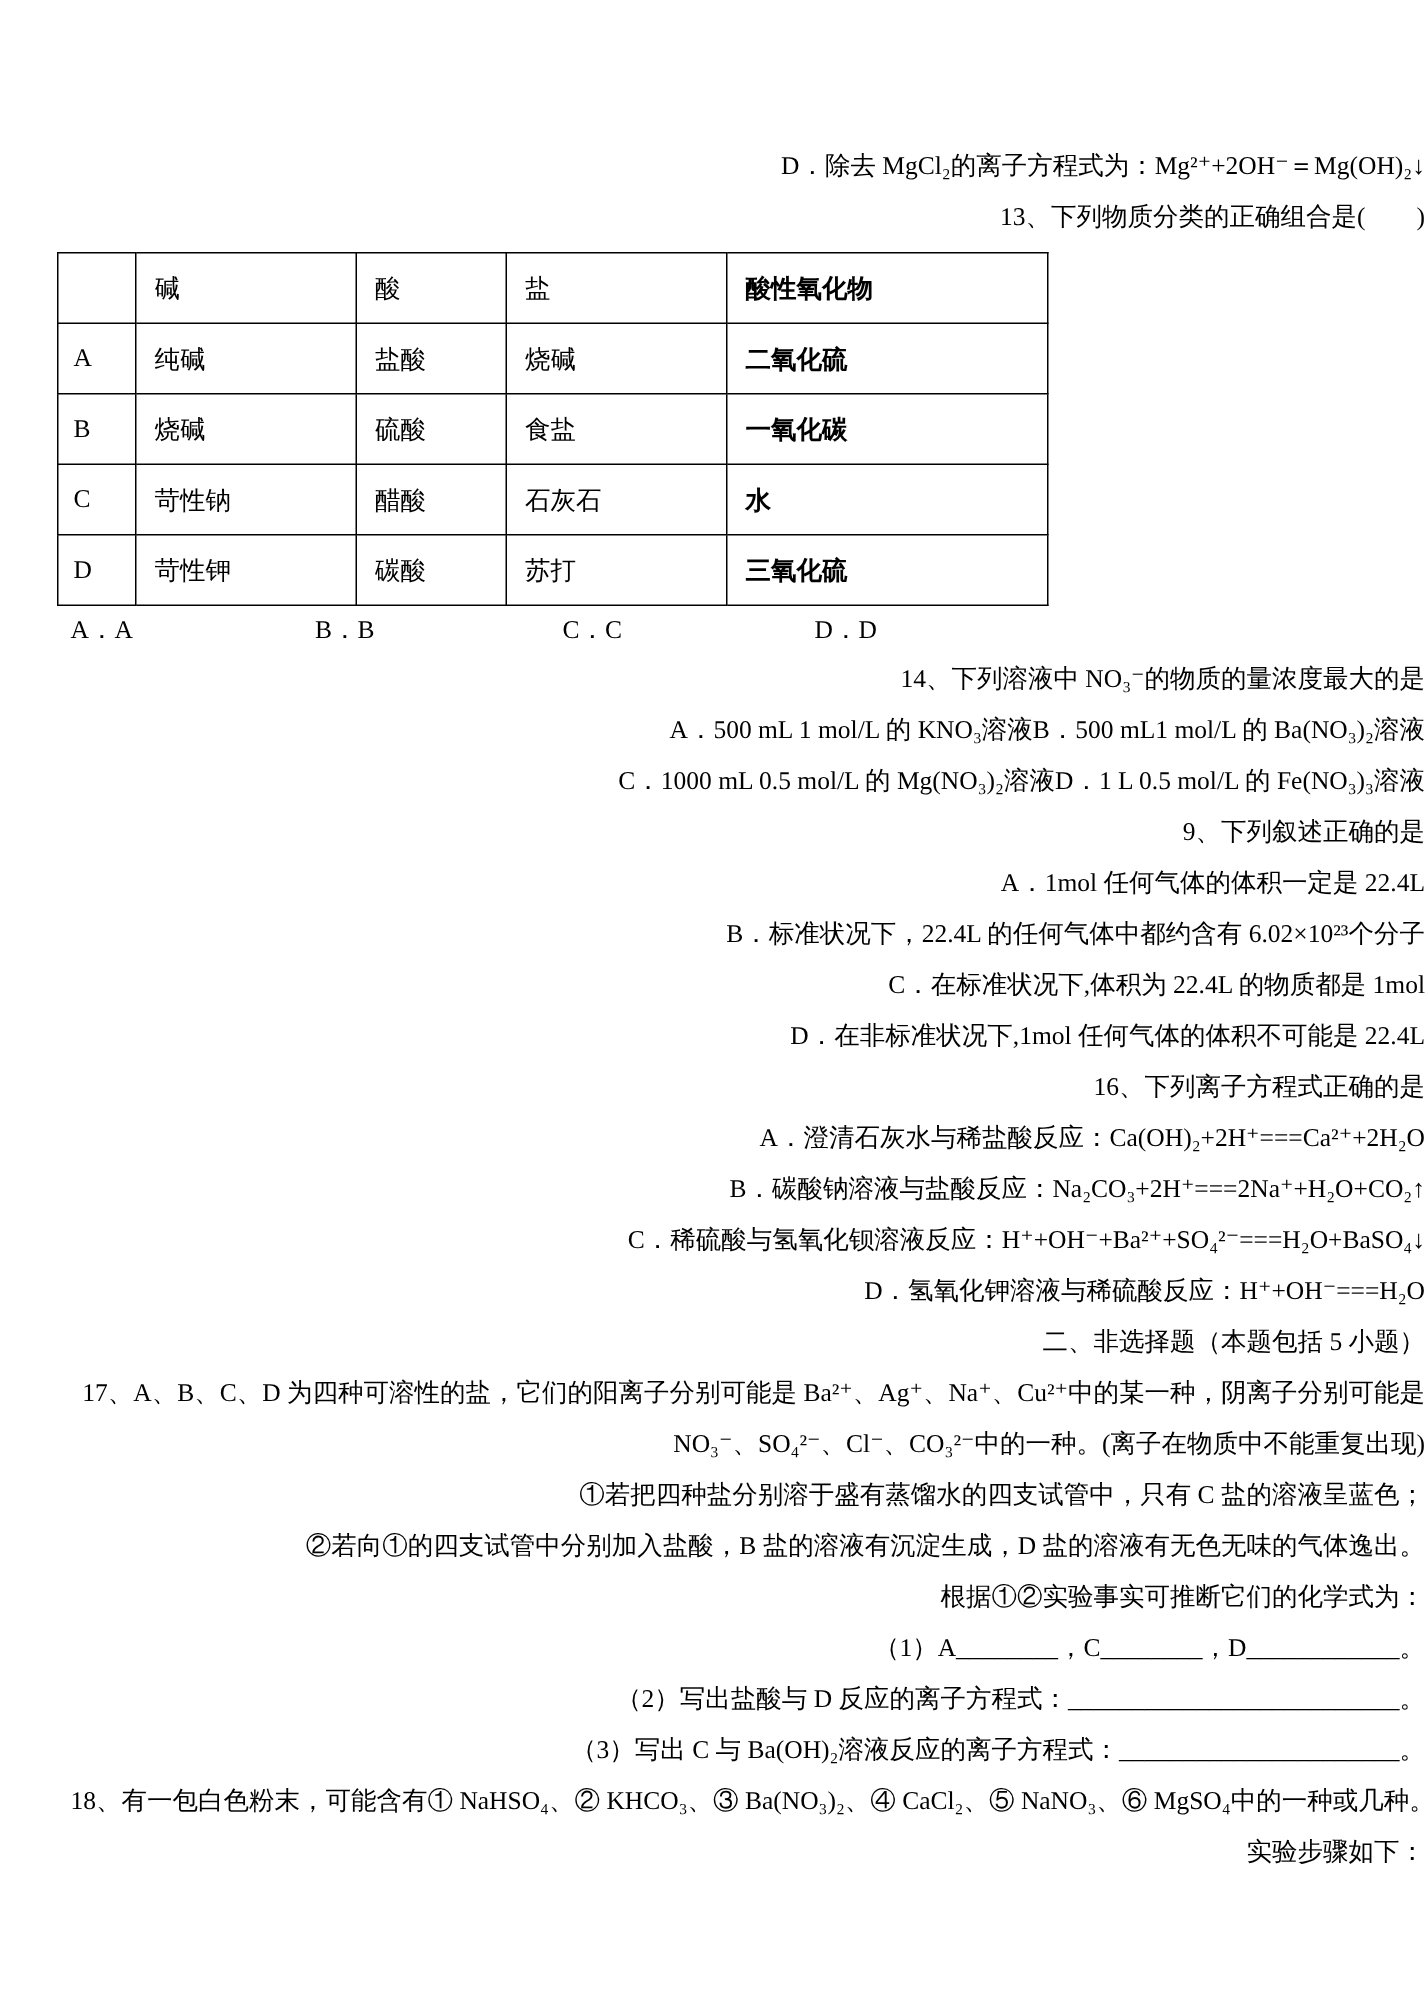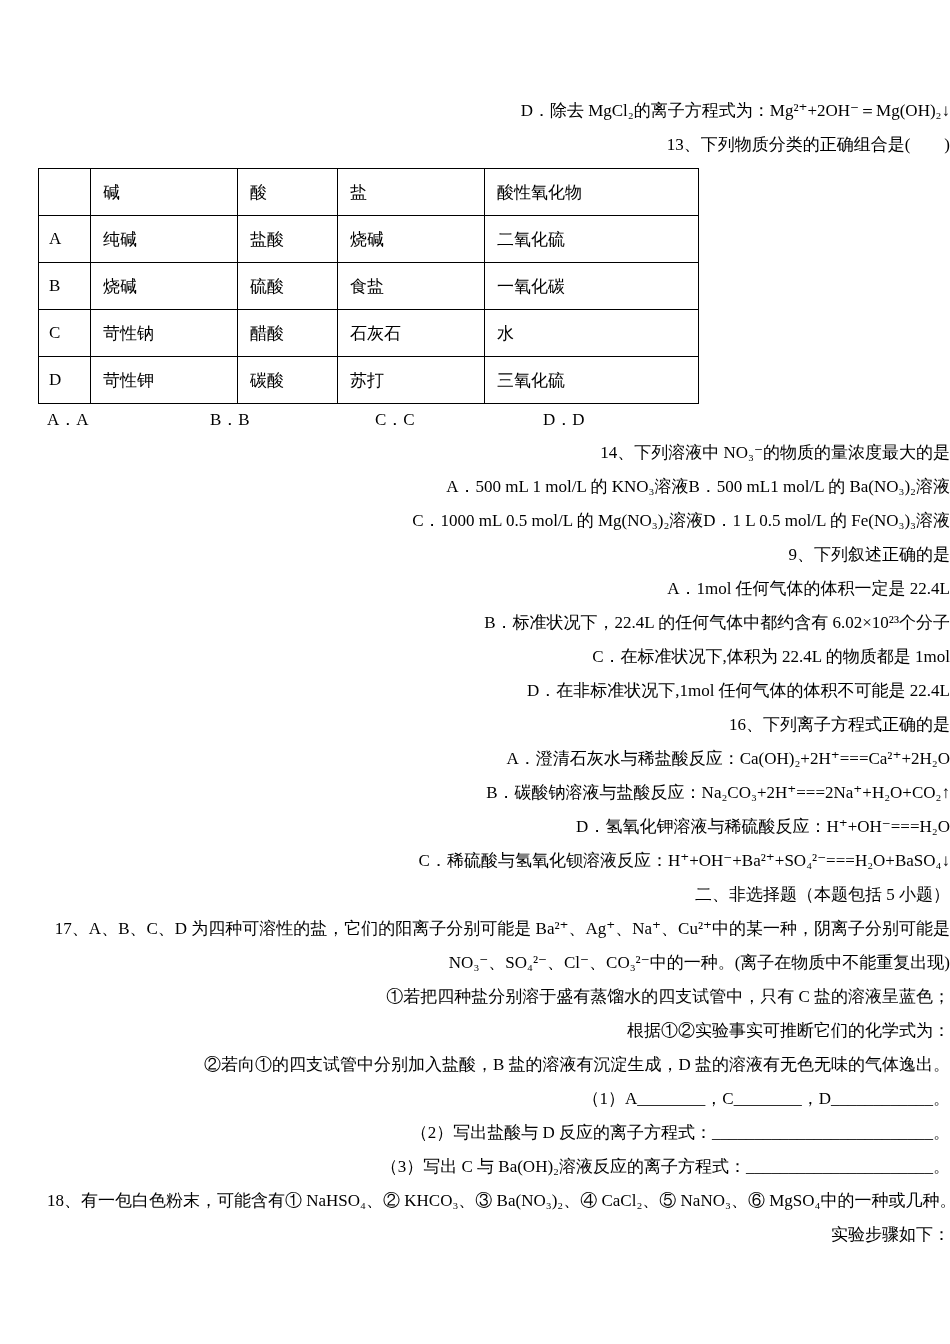--- a/index.html
+++ b/index.html
@@ -25,21 +25,21 @@
   table.cls-table td {
     border:1px solid #000;
     height:47px; vertical-align:middle;
     padding-left:12px; font-size:17px;
     overflow:hidden; white-space:nowrap;
   }
   table.cls-table td.c0 { width:52px; padding-left:10px; }
   table.cls-table td.c1 { width:147px; }
   table.cls-table td.c2 { width:100px; }
   table.cls-table td.c3 { width:147px; }
-  table.cls-table td.c4 { width:214px; }
+  table.cls-table td.c4 { width:214px;font-weight:bold; }
   
   .opt4 { height:32px; line-height:32px; padding-left:9px; white-space:nowrap; }
   .opt4 .o { display:inline-block; }
   .opt4 .o1 { width:163px; }
   .opt4 .o2 { width:165px; }
   .opt4 .o3 { width:168px; }
   
   .opt2 .colA { display:inline-block; width:328px; }
 </style>
 </head>
@@ -105,30 +105,30 @@
 
   <p class="line">9、下列叙述正确的是</p>
   <p class="line">A．1mol 任何气体的体积一定是 22.4L</p>
   <p class="line">B．标准状况下，22.4L 的任何气体中都约含有 6.02×10²³个分子</p>
   <p class="line">C．在标准状况下,体积为 22.4L 的物质都是 1mol</p>
   <p class="line">D．在非标准状况下,1mol 任何气体的体积不可能是 22.4L</p>
 
   <p class="line">16、下列离子方程式正确的是</p>
   <p class="line">A．澄清石灰水与稀盐酸反应：Ca(OH)₂+2H⁺===Ca²⁺+2H₂O</p>
   <p class="line">B．碳酸钠溶液与盐酸反应：Na₂CO₃+2H⁺===2Na⁺+H₂O+CO₂↑</p>
+  <p class="line">C．稀硫酸与氢氧化钡溶液反应：H⁺+OH⁻+Ba²⁺+SO₄²⁻===H₂O+BaSO₄↓</p>
   <p class="line">D．氢氧化钾溶液与稀硫酸反应：H⁺+OH⁻===H₂O</p>
-  <p class="line">C．稀硫酸与氢氧化钡溶液反应：H⁺+OH⁻+Ba²⁺+SO₄²⁻===H₂O+BaSO₄↓</p>
 
   <p class="line">二、非选择题（本题包括 5 小题）</p>
 
   <p class="line">17、A、B、C、D 为四种可溶性的盐，它们的阳离子分别可能是 Ba²⁺、Ag⁺、Na⁺、Cu²⁺中的某一种，阴离子分别可能是</p>
   <p class="line">NO₃⁻、SO₄²⁻、Cl⁻、CO₃²⁻中的一种。(离子在物质中不能重复出现)</p>
   <p class="line">①若把四种盐分别溶于盛有蒸馏水的四支试管中，只有 C 盐的溶液呈蓝色；</p>
+  <p class="line">②若向①的四支试管中分别加入盐酸，B 盐的溶液有沉淀生成，D 盐的溶液有无色无味的气体逸出。</p>
   <p class="line">根据①②实验事实可推断它们的化学式为：</p>
-  <p class="line">②若向①的四支试管中分别加入盐酸，B 盐的溶液有沉淀生成，D 盐的溶液有无色无味的气体逸出。</p>
   <p class="line">（1）A________，C________，D____________。</p>
   <p class="line">（2）写出盐酸与 D 反应的离子方程式：__________________________。</p>
   <p class="line">（3）写出 C 与 Ba(OH)₂溶液反应的离子方程式：______________________。</p>
 
   <p class="line">18、有一包白色粉末，可能含有① NaHSO₄、② KHCO₃、③ Ba(NO₃)₂、④ CaCl₂、⑤ NaNO₃、⑥ MgSO₄中的一种或几种。</p>
   <p class="line">实验步骤如下：</p>
 
 </div>
 
 </body></html>

